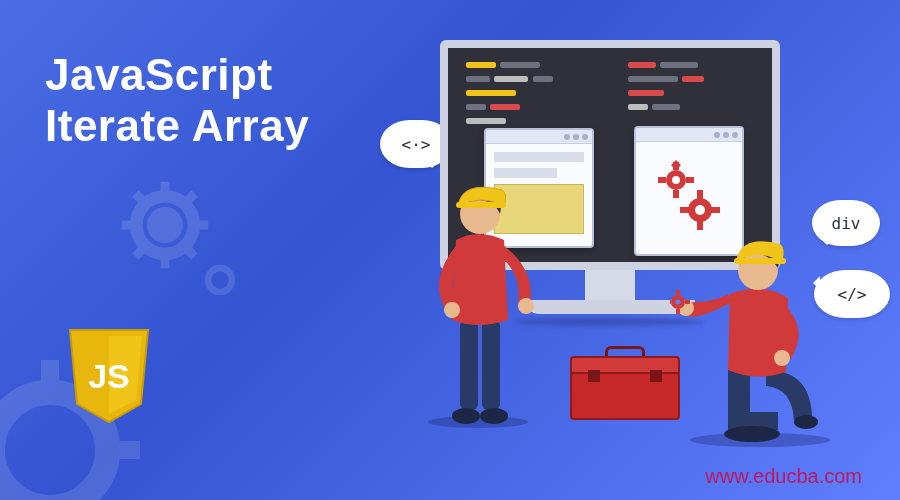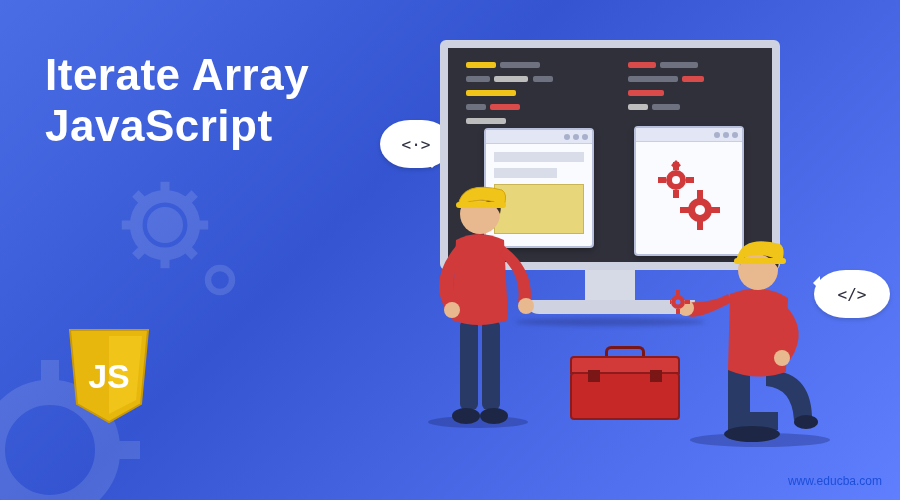--- a/index.html
+++ b/index.html
@@ -28,24 +28,24 @@
     font-size: 44px;
     line-height: 1.15;
     letter-spacing: 0.5px;
   }
 
   
   .js-logo { position: absolute; left: 64px; bottom: 70px; }
 
   .footer-url {
     position: absolute;
-    right: 18px;
+    right: 38px;
     bottom: 12px;
-    color: #1d4ed8;
-    font-size: 12px;
+    color: #be185d;
+    font-size: 20px;
   }
 
   
   .illus { position: absolute; right: 30px; top: 40px; width: 520px; height: 420px; }
 
   
   .monitor { position: absolute; left: 90px; top: 0; width: 340px; height: 340px; }
   .monitor .screen {
     width: 340px; height: 230px;
     background: #2f303a;
@@ -149,22 +149,22 @@
       <g fill="#fff">
         <circle cx="50" cy="50" r="32" fill="none" stroke="#fff" stroke-width="14"></circle>
         <rect x="45" y="0" width="10" height="20"></rect>
         <rect x="80" y="45" width="20" height="10"></rect>
         <rect x="45" y="80" width="10" height="20"></rect>
       </g>
     </svg>
 </div>
 
 <div class="title">
+  <div>JavaScript</div>
   <div>Iterate Array</div>
-  <div>JavaScript</div>
 </div>
 
 <div class="js-logo">
   <svg width="90" height="100" viewBox="0 0 90 100">
     <path d="M6 4 L84 4 L77 78 L45 96 L13 78 Z" fill="#e8b70e" stroke="#c99a06" stroke-width="2"></path>
     <path d="M45 10 L78 10 L72 74 L45 88 Z" fill="#f0c419"></path>
     <text x="45" y="62" text-anchor="middle" font-family="Arial" font-weight="700" font-size="34" fill="#fff">JS</text>
   </svg>
 </div>
 
@@ -235,20 +235,23 @@
             </g>
           </svg>
         </div>
       </div>
     </div>
     <div class="neck"></div>
     <div class="base"></div>
     <div class="base-shadow"></div>
   </div>
 
+  <div class="bubble div">
+    <span>div</span>
+  </div>
   <div class="bubble close">
     <span>&lt;/&gt;</span>
   </div>
 
   <div class="toolbox">
     <div class="handle"></div>
       <div class="lid"></div>
       <div class="body"></div>
     <div class="latch l1"></div>
       <div class="latch l2"></div>

